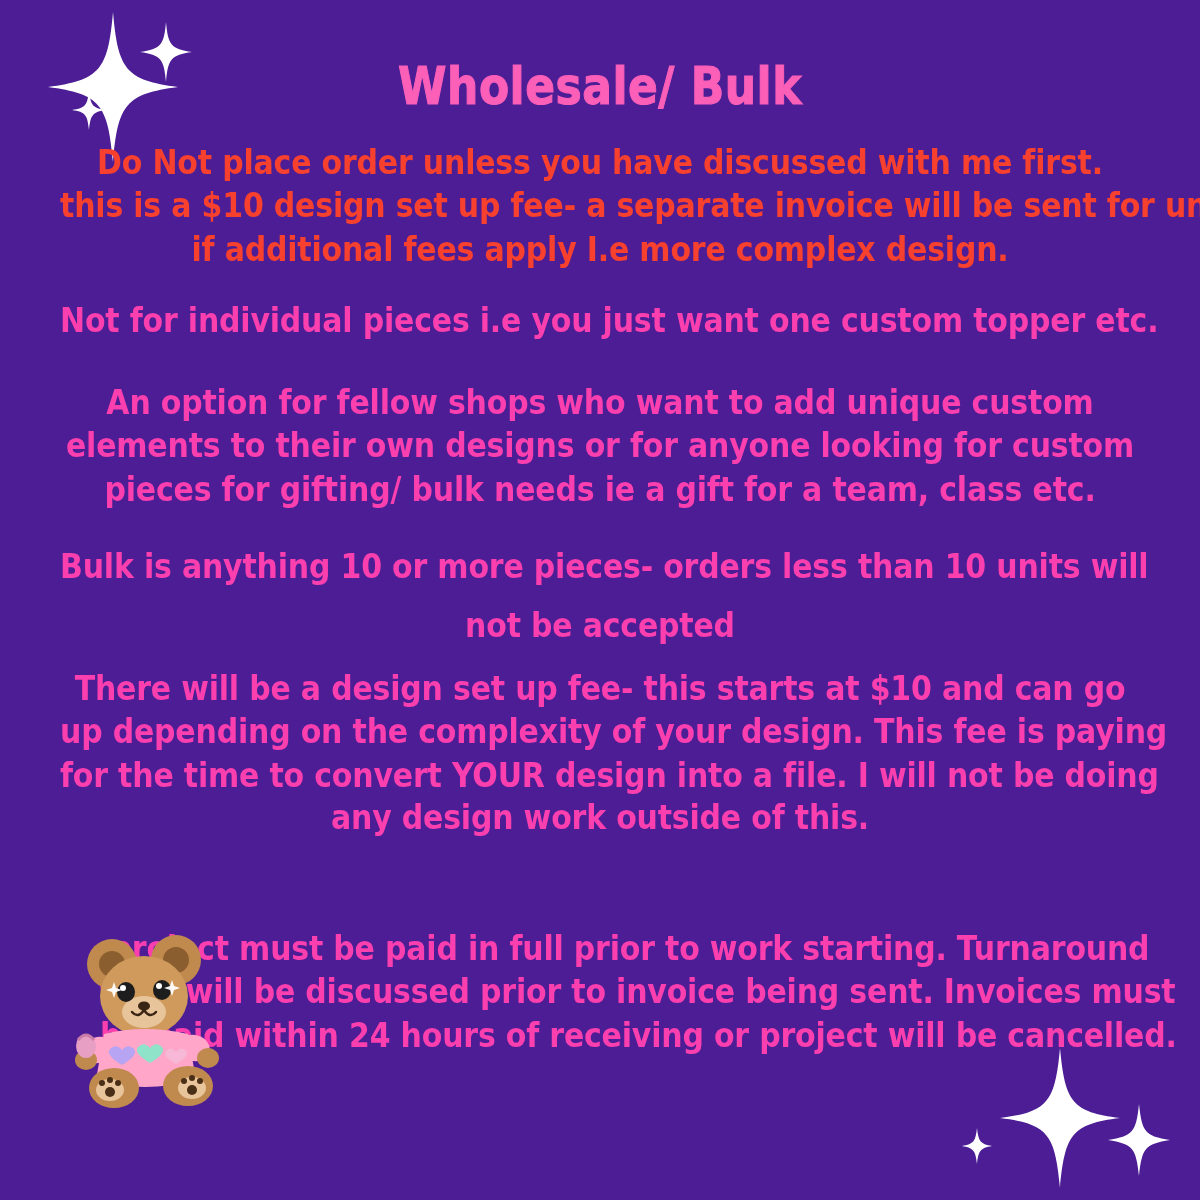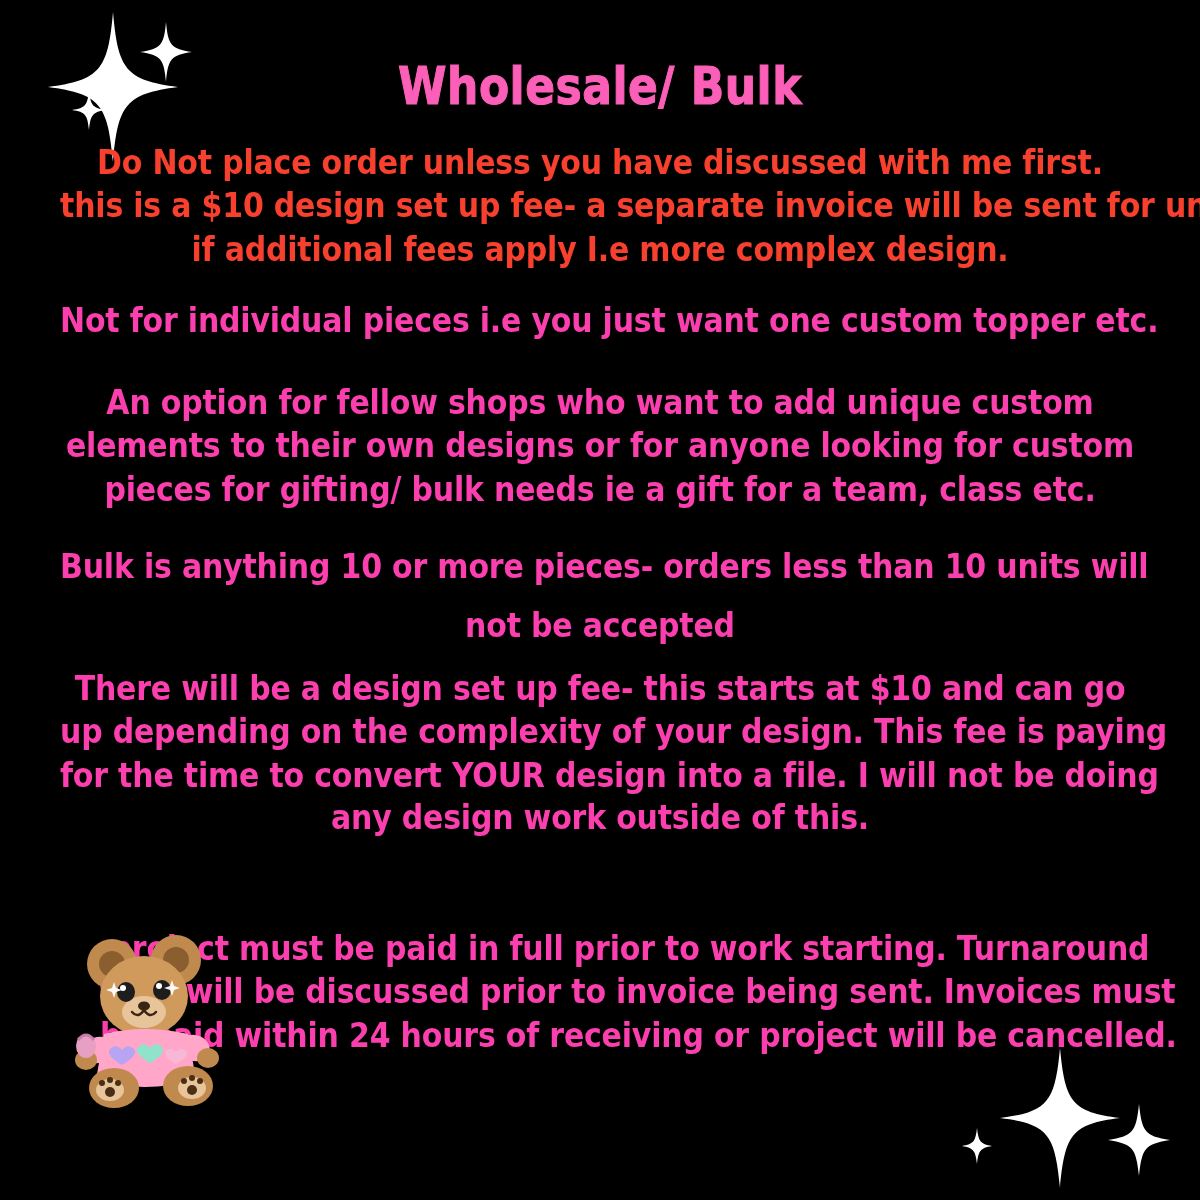--- a/index.html
+++ b/index.html
@@ -12,21 +12,21 @@
     background: #fbd9e3;
     font-family: "DejaVu Sans", sans-serif;
     overflow: hidden;
     position: relative;
   }
 
   .canvas {
     position: relative;
     width: 1200px;
     height: 1200px;
-    background: #000000;
+    background: #4c1d95;
     overflow: hidden;
   }
 
   
   .sparkle {
     position: absolute;
     pointer-events: none;
   }
   .sparkle svg { display: block; }
 

